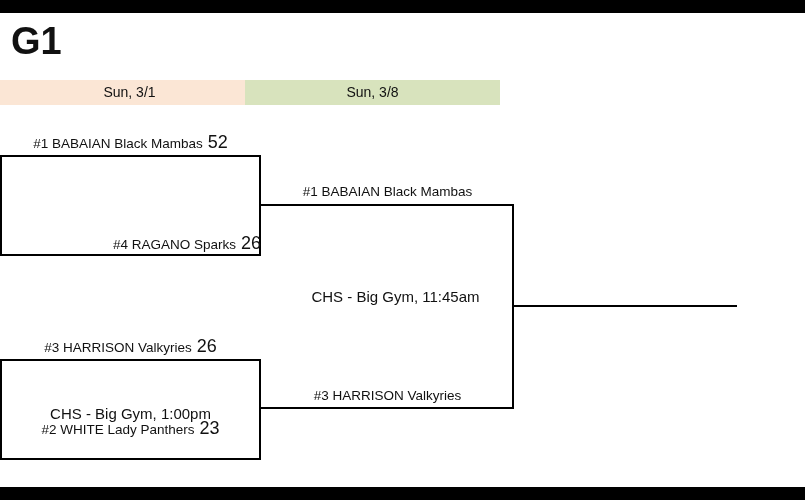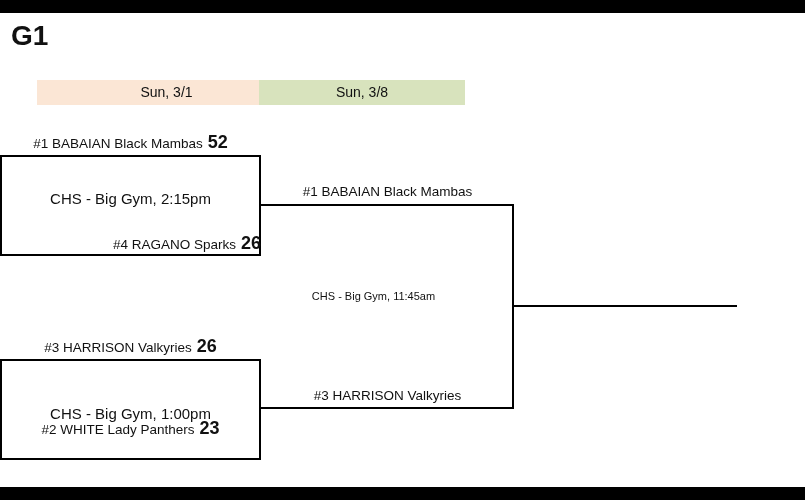--- a/index.html
+++ b/index.html
@@ -21,36 +21,36 @@
     width: 805px;
     height: 13px;
     background: #000000;
   }
   .bar.top { top: 0; }
   .bar.bottom { top: 487px; }
   .page-title {
     position: absolute;
     left: 11px;
     top: 20px;
-    font-size: 28px;
+    font-size: 38px;
     font-weight: bold;
     letter-spacing: 0px;
     color: #111111;
   }
   .col-header {
     position: absolute;
     top: 80px;
     height: 25px;
     line-height: 25px;
     text-align: center;
     font-size: 14px;
     color: #111111;
   }
   .col-header.day1 { left: 0; width: 259px; }
-  .col-header.day2 { left: 259px; width: 206px; }
+  .col-header.day2 { left: 245px; width: 255px; }
   .match-box {
     position: absolute;
     left: 0;
     width: 261px;
     height: 101px;
     border: 2px solid #000000;
     background: transparent;
   }
   .match-box.m1 { top: 155px; }
   .match-box.m2 { top: 359px; }
@@ -76,21 +76,21 @@
     left: 0;
     width: 261px;
     text-align: center;
     font-size: 13.5px;
     line-height: 22px;
     white-space: nowrap;
     color: #111111;
   }
   .team-label .score {
     font-size: 18px;
-    font-weight: bold;
+    font-weight: normal;
     margin-left: 5px;
     margin-top: 37px;
   }
   .team-label.m1-top { top: 131px; }
   .team-label.m1-bottom { top: 232px; text-align: right; }
   .team-label.m2-top { top: 335px; }
   .team-label.m2-bottom { top: 417px; }
   .venue-label {
     position: absolute;
     left: 0;
@@ -110,47 +110,46 @@
     text-align: center;
     font-size: 13.5px;
     line-height: 20px;
     white-space: nowrap;
     color: #111111;
   }
   .r2-label.winner1 { top: 182px; }
   .r2-label.winner2 { top: 386px; }
   .r2-venue {
     position: absolute;
-    left: 247px;
+    left: 269px;
     width: 253px;
     text-align: center;
-    font-size: 11px;
+    font-size: 15px;
     line-height: 19px;
     white-space: nowrap;
     top: 287px;
     color: #111111;
   }
 </style>
 </head>
 <body>
 
 <div class="canvas">
 
   <div class="bar top"></div>
 
   <div class="page-title">G1</div>
 
-  <div class="col-header day1" style="background-color: rgb(251, 230, 213); margin-left: 37px;">Sun, 3/1</div>
+  <div class="col-header day1" style="background-color: rgb(251, 230, 213);">Sun, 3/1</div>
   <div class="col-header day2" style="background-color: rgb(216, 227, 189);">Sun, 3/8</div>
 
   <div class="team-label m1-top">
     <span>#1 BABAIAN Black Mambas</span><span class="score">52</span>
   </div>
   <div class="match-box m1"></div>
-  <div class="venue-label m1">CHS - Big Gym, 2:15pm</div>
   <div class="team-label m1-bottom">
     <span>#4 RAGANO Sparks</span><span class="score">26</span>
   </div>
 
   <div class="team-label m2-top">
     <span>#3 HARRISON Valkyries</span><span class="score">26</span>
   </div>
   <div class="match-box m2"></div>
   <div class="venue-label m2">CHS - Big Gym, 1:00pm</div>
   <div class="team-label m2-bottom">

